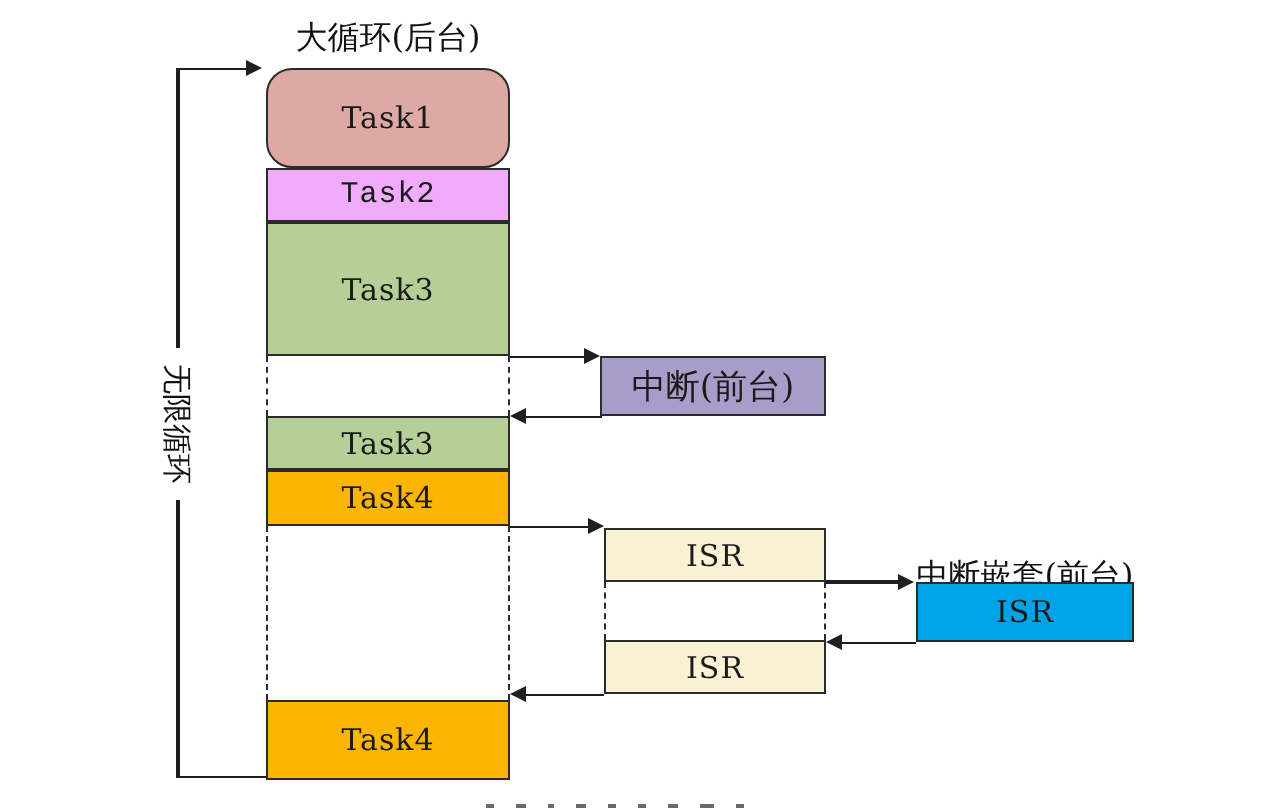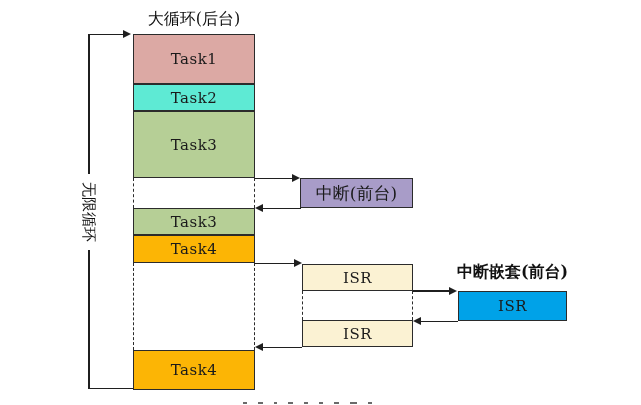--- a/index.html
+++ b/index.html
@@ -49,24 +49,24 @@
 <div id="canvas">
 
   <div class="label" style="left:123px; top:9px; width:142px;">大循环(后台)</div>
 
   <div class="vline" style="left:88px; top:34px; height:355px;"></div>
   <div class="hline" style="left:88px; top:33.5px; width:36px;"></div>
   <span class="head-r" style="left:123px; top:30px;"></span>
   <div class="hline" style="left:88px; top:387.5px; width:46px;"></div>
   <div id="loop-label" class="abs">无限循环</div>
 
-  <div class="box col-box" style="top: 34px; height: 50px; background: rgb(220, 169, 164);">
+  <div class="box col-box" style="top: 34px; height: 50px; background: rgb(220, 169, 164); border-radius: 13px;">
     <span>Task1</span>
   </div>
-  <div class="box col-box" style="top: 84px; height: 27px; background: #5eead4;">
+  <div class="box col-box" style="top: 84px; height: 27px; background: #f0abfc; font-family: Liberation Mono, monospace;">
     <span>Task2</span>
   </div>
   <div class="box col-box" style="top: 111px; height: 67px; background: rgb(182, 207, 150);">
     <span>Task3</span>
   </div>
 
   <div class="dashpair" style="left:133px; top:178px; width:122px; height:30px;"></div>
 
   <div class="box col-box" style="top: 208px; height: 27px; background: rgb(182, 207, 150);">
     <span>Task3</span>
@@ -97,21 +97,21 @@
 
   <div class="hline" style="left:255px; top:262.5px; width:40px;"></div>
   <span class="head-r" style="left:294px; top:259px;"></span>
 
   <div class="dashpair" style="left:302px; top:291px; width:111px; height:29px;"></div>
 
   <div class="box" style="left: 302px; top: 320px; width: 111px; height: 27px; background: rgb(251, 242, 211);">
     <span>ISR</span>
   </div>
 
-  <div class="label" style="left:445px; top:262px; width:135px;font-weight:bold;">中断嵌套(前台)</div>
+  <div class="label" style="left:445px; top:278px; width:135px;">中断嵌套(前台)</div>
   <div class="box" style="left: 458px; top: 291px; width: 109px; height: 30px; background: rgb(0, 162, 232);">
     <span>ISR</span>
   </div>
 
   <div class="hline" style="left:413px; top:290px; width:37px;"></div>
   <span class="head-r" style="left:449px; top:286.5px;"></span>
 
   <div class="hline" style="left:421px; top:320.5px; width:37px;"></div>
   <span class="head-l" style="left:413px; top:317px;"></span>
 

